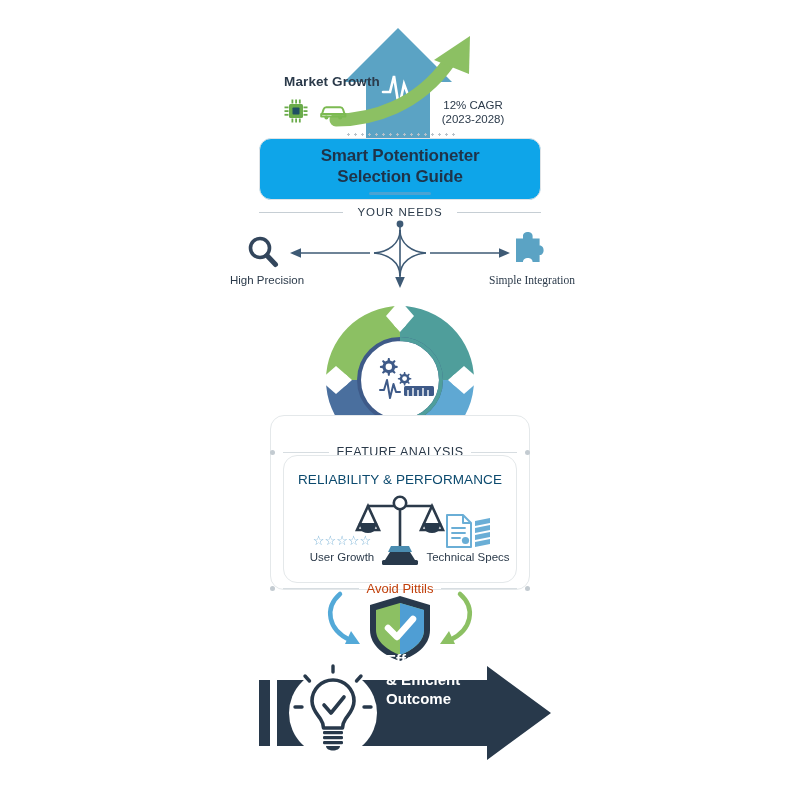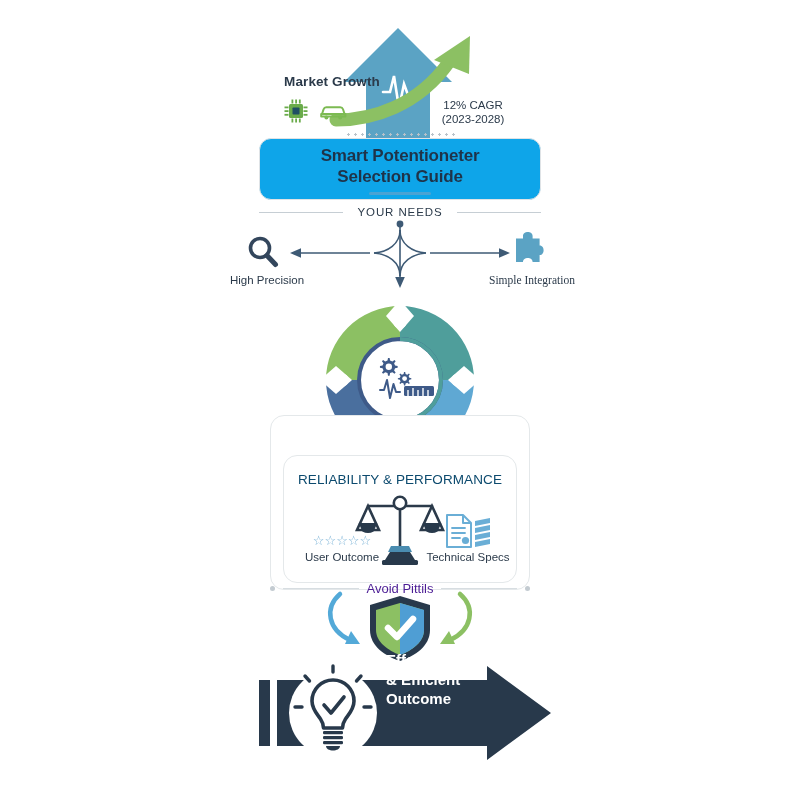--- a/index.html
+++ b/index.html
@@ -192,21 +192,21 @@
   }
 
   
   #avoid-row {
     left: 270px; top: 579px; width: 260px; height: 18px;
     display: flex; align-items: center; justify-content: center; gap: 8px;
   }
   #avoid-row .rule { flex: 1; height: 1px; background: #d7dde1; }
   #avoid-row .dot { width: 5px; height: 5px; border-radius: 50%; background: #c3cbd1; flex: 0 0 auto; }
   #avoid-pitfalls-label {
-    font-size: 13px; color: #4c1d95; white-space: nowrap;
+    font-size: 13px; color: #c2410c; white-space: nowrap;
   }
   #pitfalls-graphic { left: 320px; top: 586px; width: 160px; height: 76px; }
 
   
   #outcome-arrow { left: 255px; top: 660px; width: 300px; height: 105px; }
   #outcome-text {
     left: 386px; top: 650px; width: 160px;
     font-size: 15px; font-weight: 700; line-height: 19.5px;
     color: #ffffff;
   }
@@ -372,20 +372,27 @@
     <g stroke="#d7dde1" stroke-width="1.2" fill="none">
       <path d="M20 45 L20 32 Q20 26 26 26 L115 26"></path>
       <path d="M270 45 L270 32 Q270 26 264 26 L175 26"></path>
     </g>
     <circle cx="120" cy="26" r="3.4" fill="#c3cbd1"></circle>
     <circle cx="170" cy="26" r="3.4" fill="#c3cbd1"></circle>
   </svg>
 
   <div class="abs" id="feature-outer-card"></div>
 
+  <div class="abs" id="feature-analysis-row">
+    <span class="dot"></span>
+    <span class="rule"></span>
+    <span id="feature-analysis-label">FEATURE ANALYSIS</span>
+    <span class="rule"></span>
+    <span class="dot"></span>
+  </div>
   <div class="abs" id="feature-green-underline"></div>
 
   <div class="abs" id="feature-inner-card"></div>
 
   <div class="abs" id="reliability-label">RELIABILITY &amp; PERFORMANCE</div>
 
   <svg class="abs" id="scale-icon" viewBox="0 0 96 78">
     <g stroke="#2b3a4a" stroke-width="2.6" fill="none" stroke-linecap="round">
       <path d="M48 12 L48 64"></path>
       <path d="M16 16 L80 16"></path>
@@ -394,21 +401,21 @@
     </g>
     <path d="M6.6 33 L25.4 33 L21.6 41.4 A11 11 0 0 1 10.4 41.4 Z" fill="#28394b"></path>
     <path d="M70.6 33 L89.4 33 L85.6 41.4 A11 11 0 0 1 74.4 41.4 Z" fill="#28394b"></path>
     <circle cx="48" cy="13" r="6.2" fill="#ffffff" stroke="#2b3a4a" stroke-width="2.6"></circle>
     <path d="M33 70 L63 70 L58 62 L38 62 Z" fill="#28394b"></path>
     <path d="M36 62 L60 62 L57 56 L39 56 Z" fill="#4a8cb0"></path>
     <rect x="30" y="70" width="36" height="5" rx="1.6" fill="#28394b"></rect>
   </svg>
 
   <div class="abs" id="stars-row">☆☆☆☆☆</div>
-  <div class="abs" id="user-reviews-label">User Outcome</div>
+  <div class="abs" id="user-reviews-label">User Growth</div>
 
   <svg class="abs" id="technical-specs-icon" viewBox="0 0 50 38">
 
     <path d="M4 3 L20 3 L28 11 L28 35 L4 35 Z" fill="#ffffff" stroke="#6aaed6" stroke-width="2" stroke-linejoin="round"></path>
     <path d="M20 3 L20 11 L28 11" fill="none" stroke="#6aaed6" stroke-width="2" stroke-linejoin="round"></path>
     <g stroke="#6aaed6" stroke-width="1.8" stroke-linecap="round">
       <path d="M9 16 L22 16"></path>
       <path d="M9 21 L22 21"></path>
       <path d="M9 26 L17 26"></path>
     </g>

